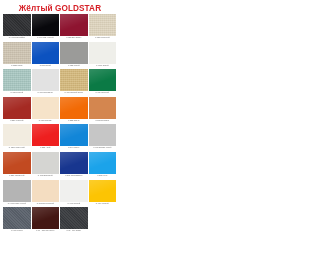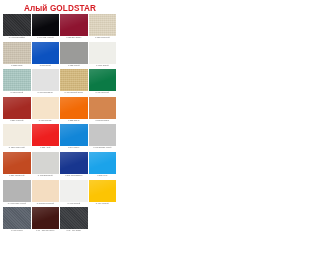--- a/index.html
+++ b/index.html
@@ -70,21 +70,21 @@
   .tex-gloss{
     background-image:linear-gradient(160deg, rgba(255,255,255,.16), rgba(255,255,255,0) 55%);
   }
   .tex-none{}
 </style>
 </head>
 <body>
 
 <div id="chart-root" style="background: rgb(255, 255, 255);">
 
-  <div id="chart-title" style="color: rgb(214, 31, 38);">Алый GOLDSTAR</div>
+  <div id="chart-title" style="color: rgb(214, 31, 38);">Жёлтый GOLDSTAR</div>
 
   <div id="swatch-grid">
       <div class="swatch-row">
         <div class="swatch-cell">
           <span class="swatch-chip tex-grain" style="background-color: rgb(47, 48, 51);"></span>
           <span class="swatch-caption">U 961 ST2 Графит</span>
         </div>
         <div class="swatch-cell">
           <span class="swatch-chip tex-gloss" style="background-color: rgb(8, 8, 12);"></span>
           <span class="swatch-caption">U 999 ST2 Чёрный</span>

